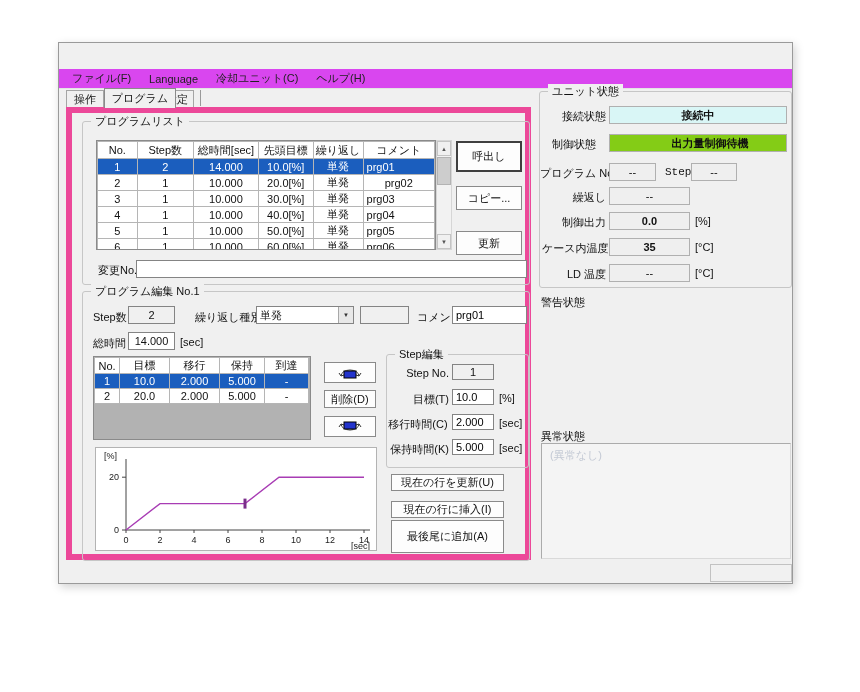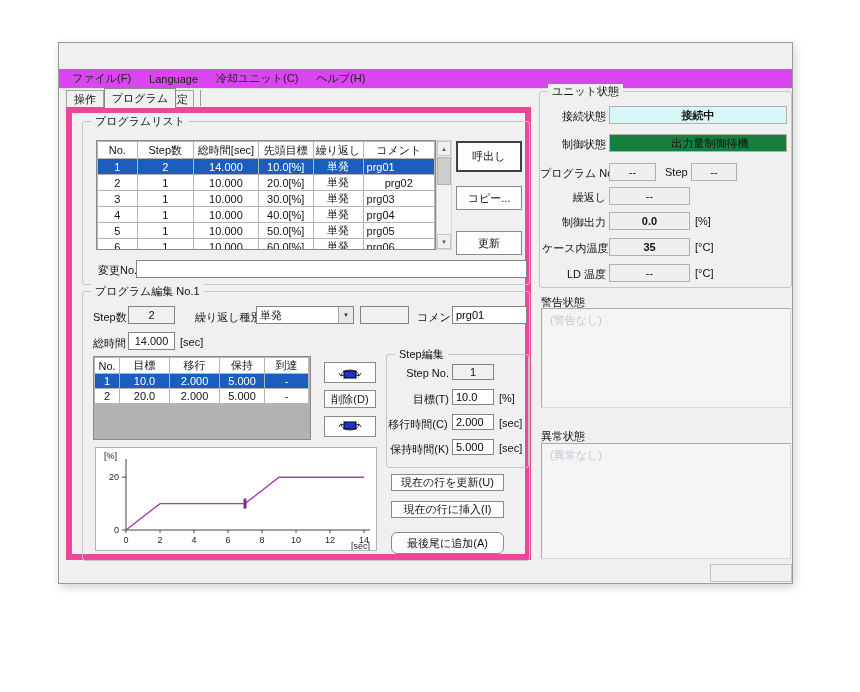--- a/index.html
+++ b/index.html
@@ -74,21 +74,21 @@
   .scroll-thumb { position:absolute; top:16px; left:0; right:0; height:28px;
     background:#cdcdcd; border:1px solid #b3b3b3; }
   
   .chartbox { position:absolute; left:12px; top:155px; width:282px; height:104px;
     background:#fff; border:1px solid #b3b3b3; }
   
   .ulabel { position:absolute; left:2px; width:64px; text-align:right; white-space:nowrap; }
   .ufield { position:absolute; height:18px; border:1px solid #b0b0b0; background:#efefef;
     display:flex; align-items:center; justify-content:center; font-size:11px; }
   .ufield.cyan { background:#d9f6f6; font-weight:bold; }
-  .ufield.white { background:#15803d; font-weight:normal;padding-left:24px; }
+  .ufield.white { background:#84cc16; font-weight:bold;padding-left:24px; }
   .ufield.bold { font-weight:bold; }
   .uunit { position:absolute; left:155px; }
   .statusbox { position:absolute; background:#f4f4f4; border:1px solid #d9d9d9;
     border-top-color:#ababab; border-left-color:#ababab; padding:4px 8px;
     color:#c3c9d4; font-size:11px; }
   
   .sbar-seg { position:absolute; height:18px; border:1px solid #c2c2c2; background:#f1f1f1;
     display:flex; align-items:center; padding:0 5px; font-size:11px; top:521px; }
 </style>
 </head>
@@ -290,21 +290,21 @@
         <input class="field" style="left: 65px; top: 59px; width: 42px; height: 16px;" value="2.000">
         <div class="lbl" style="left:112px;top:62px;">[sec]</div>
 
         <div class="lbl" style="left:0;width:62px;text-align:right;top:87px;">保持時間(K)</div>
         <input class="field" style="left: 65px; top: 84px; width: 42px; height: 16px;" value="5.000">
         <div class="lbl" style="left:112px;top:87px;">[sec]</div>
       </div>
 
       <div class="btn" style="left:308px;top:182px;width:113px;height:17px;">現在の行を更新(U)</div>
       <div class="btn" style="left:308px;top:209px;width:113px;height:17px;">現在の行に挿入(I)</div>
-      <div class="btn" style="left:308px;top:240px;width:113px;height:22px;border-radius:6px;">最後尾に追加(A)</div>
+      <div class="btn" style="left:308px;top:228px;width:113px;height:33px;">最後尾に追加(A)</div>
 
       <div class="chartbox">
         <svg id="chart-svg" width="280" height="102">
             <line x1="30" y1="11" x2="30" y2="82" stroke="#444"></line>
             <line x1="30" y1="82" x2="274" y2="82" stroke="#444"></line>
             <line x1="30" y1="82" x2="30" y2="85" stroke="#444"></line>
             <text x="30" y="95" text-anchor="middle" font-size="9" fill="#222">0</text>
             <line x1="64" y1="82" x2="64" y2="85" stroke="#444"></line>
             <text x="64" y="95" text-anchor="middle" font-size="9" fill="#222">2</text>
             <line x1="98" y1="82" x2="98" y2="85" stroke="#444"></line>
@@ -331,48 +331,45 @@
       </div>
     </div>
   </div>
 
   <div class="group" style="left:480px;top:48px;width:253px;height:197px;">
     <div class="legend">ユニット状態</div>
 
     <div class="ulabel" style="top:17px;">接続状態</div>
     <div class="ufield cyan" style="left:69px;top:14px;width:178px;">接続中</div>
 
-    <div class="ulabel" style="top:45px;">制御状態</div>
+    <div class="ulabel" style="top:45px;text-align:center;">制御状態</div>
     <div class="ufield white" style="left:69px;top:42px;width:178px;">出力量制御待機</div>
 
     <div class="ulabel" style="top:74px;width:66px;left:0;">プログラム No.</div>
     <div class="ufield" style="left:69px;top:71px;width:47px;">--</div>
-    <div class="lbl" style="left:125px;top:74px;">Step</div>
+    <div class="lbl" style="left:125px;top:74px;font-family:Liberation Mono, monospace;">Step</div>
     <div class="ufield" style="left:151px;top:71px;width:46px;">--</div>
 
     <div class="ulabel" style="top:98px;">繰返し</div>
     <div class="ufield" style="left:69px;top:95px;width:81px;">--</div>
 
     <div class="ulabel" style="top:123px;">制御出力</div>
     <div class="ufield bold" style="left:69px;top:120px;width:81px;">0.0</div>
     <div class="uunit" style="top:123px;">[%]</div>
 
     <div class="ulabel" style="top:149px;">ケース内温度</div>
     <div class="ufield bold" style="left:69px;top:146px;width:81px;">35</div>
     <div class="uunit" style="top:149px;">[°C]</div>
 
     <div class="ulabel" style="top:175px;">LD 温度</div>
     <div class="ufield" style="left:69px;top:172px;width:81px;">--</div>
     <div class="uunit" style="top:175px;">[°C]</div>
   </div>
 
   <div class="lbl" style="left:482px;top:252px;">警告状態</div>
-  <div class="statusbox" style="left:482px;top:265px;width:250px;height:100px;">
-    <span>(警告なし)</span>
-  </div>
 
   <div class="lbl" style="left:482px;top:386px;">異常状態</div>
   <div class="statusbox" style="left:482px;top:400px;width:250px;height:116px;">
     <span>(異常なし)</span>
   </div>
 
   <div class="sbar-seg" style="left:651px;width:82px;"></div>
 
 </div>
 

